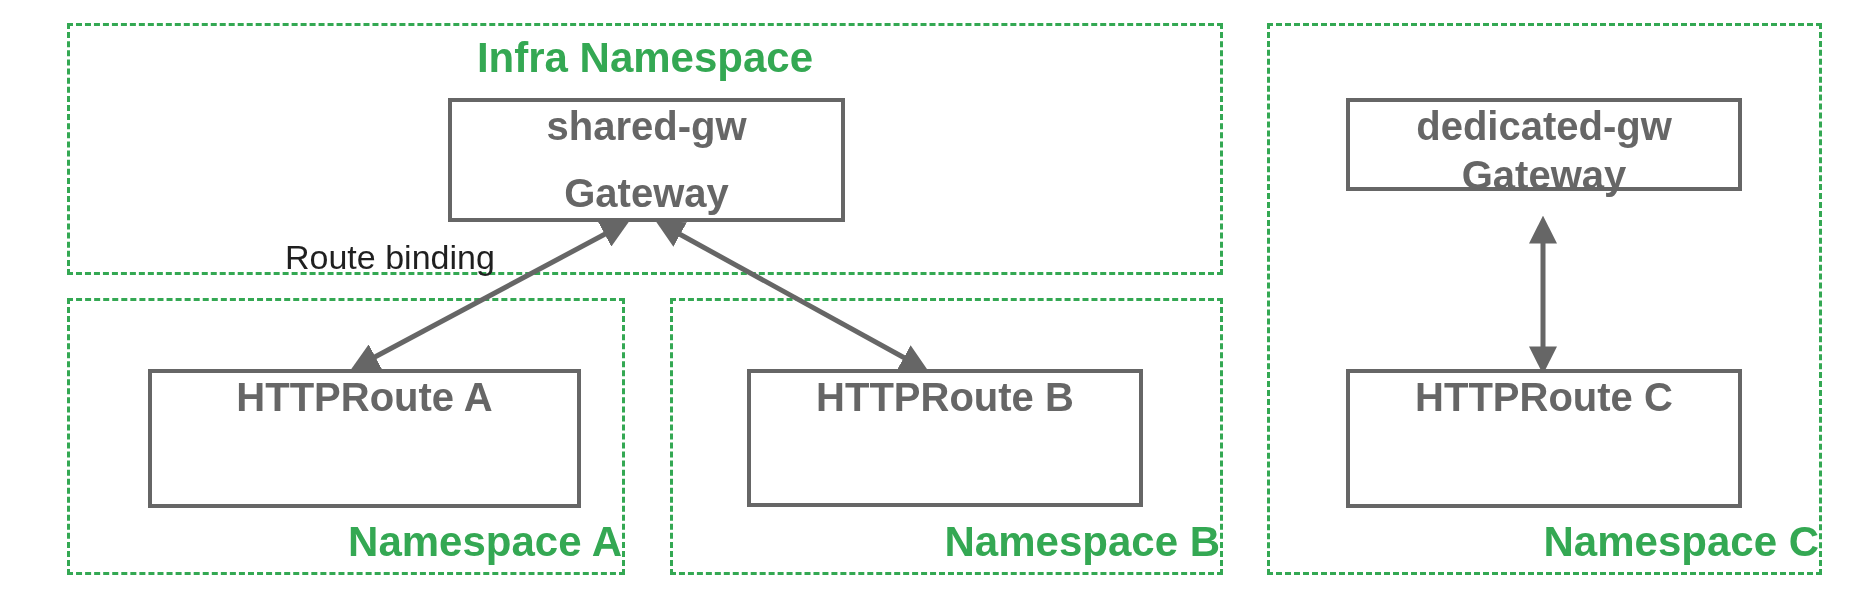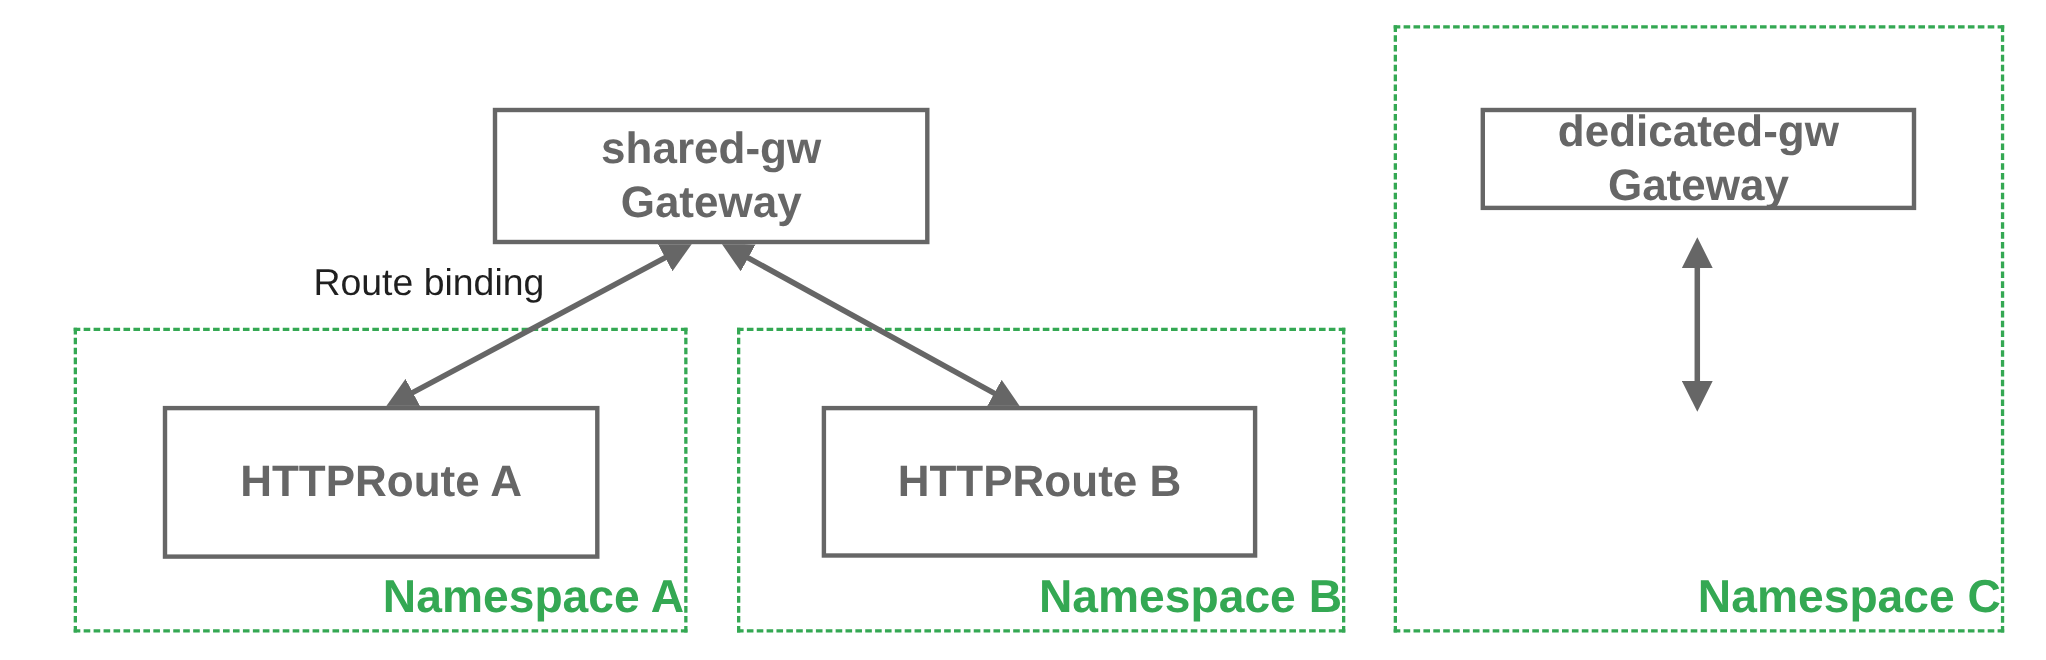--- a/index.html
+++ b/index.html
@@ -43,26 +43,26 @@
     position: absolute;
     border: 4px solid var(--gray);
     background: #ffffff;
     color: var(--gray);
     font-weight: bold;
     font-size: 40px;
     line-height: 1.22;
     display: flex;
     flex-direction: column;
     align-items: center;
-    justify-content: center;
+    justify-content: space-between;
     text-align: center;
     z-index: 3;
   }
   #node-shared-gw    { left: 448px;  top: 98px;  width: 397px; height: 124px; }
-  #node-route-a      { left: 148px;  top: 369px; width: 397px; height: 139px; }
+  #node-route-a      { left: 148px;  top: 369px; width: 433px; height: 139px; }
   #node-route-b      { left: 747px;  top: 369px; width: 396px; height: 138px; }
   #node-dedicated-gw { left: 1346px; top: 98px;  width: 396px; height: 93px; }
   #node-route-c      { left: 1346px; top: 369px; width: 396px; height: 139px; }
 
   
   svg.arrows {
     position: absolute;
     left: 0; top: 0;
     width: 1860px; height: 600px;
     z-index: 2;
@@ -79,20 +79,23 @@
     z-index: 4;
     white-space: nowrap;
     text-align: right;
   }
 </style>
 </head>
 <body>
 
 <div class="canvas" style="--green:#34a853; --gray:#666666; --black:#1f1f1f;">
 
+  <div class="ns" id="ns-infra">
+    <div class="ns-label top">Infra Namespace</div>
+  </div>
 
   <div class="ns" id="ns-a">
     <div class="ns-label bottom">Namespace A</div>
   </div>
 
   <div class="ns" id="ns-b">
     <div class="ns-label bottom">Namespace B</div>
   </div>
 
   <div class="ns" id="ns-c">
@@ -121,16 +124,19 @@
   </div>
 
   <div class="node" id="node-route-a">
     <span>HTTPRoute A</span>
   </div>
 
   <div class="node" id="node-route-b">
     <span>HTTPRoute B</span>
   </div>
 
+  <div class="node" id="node-route-c">
+    <span>HTTPRoute C</span>
+  </div>
 
   <div class="edge-annotation">Route binding</div>
 
 </div>
 
 </body></html>

